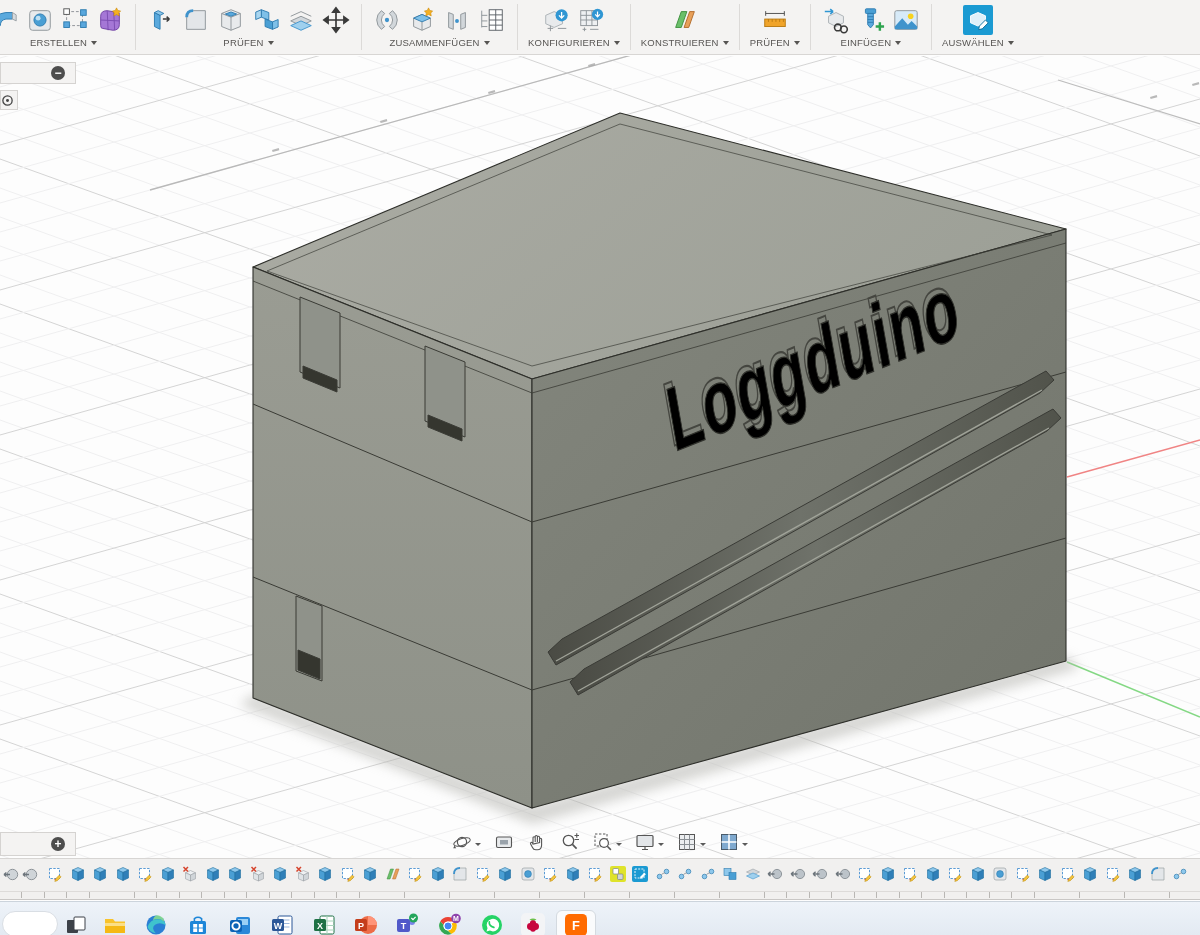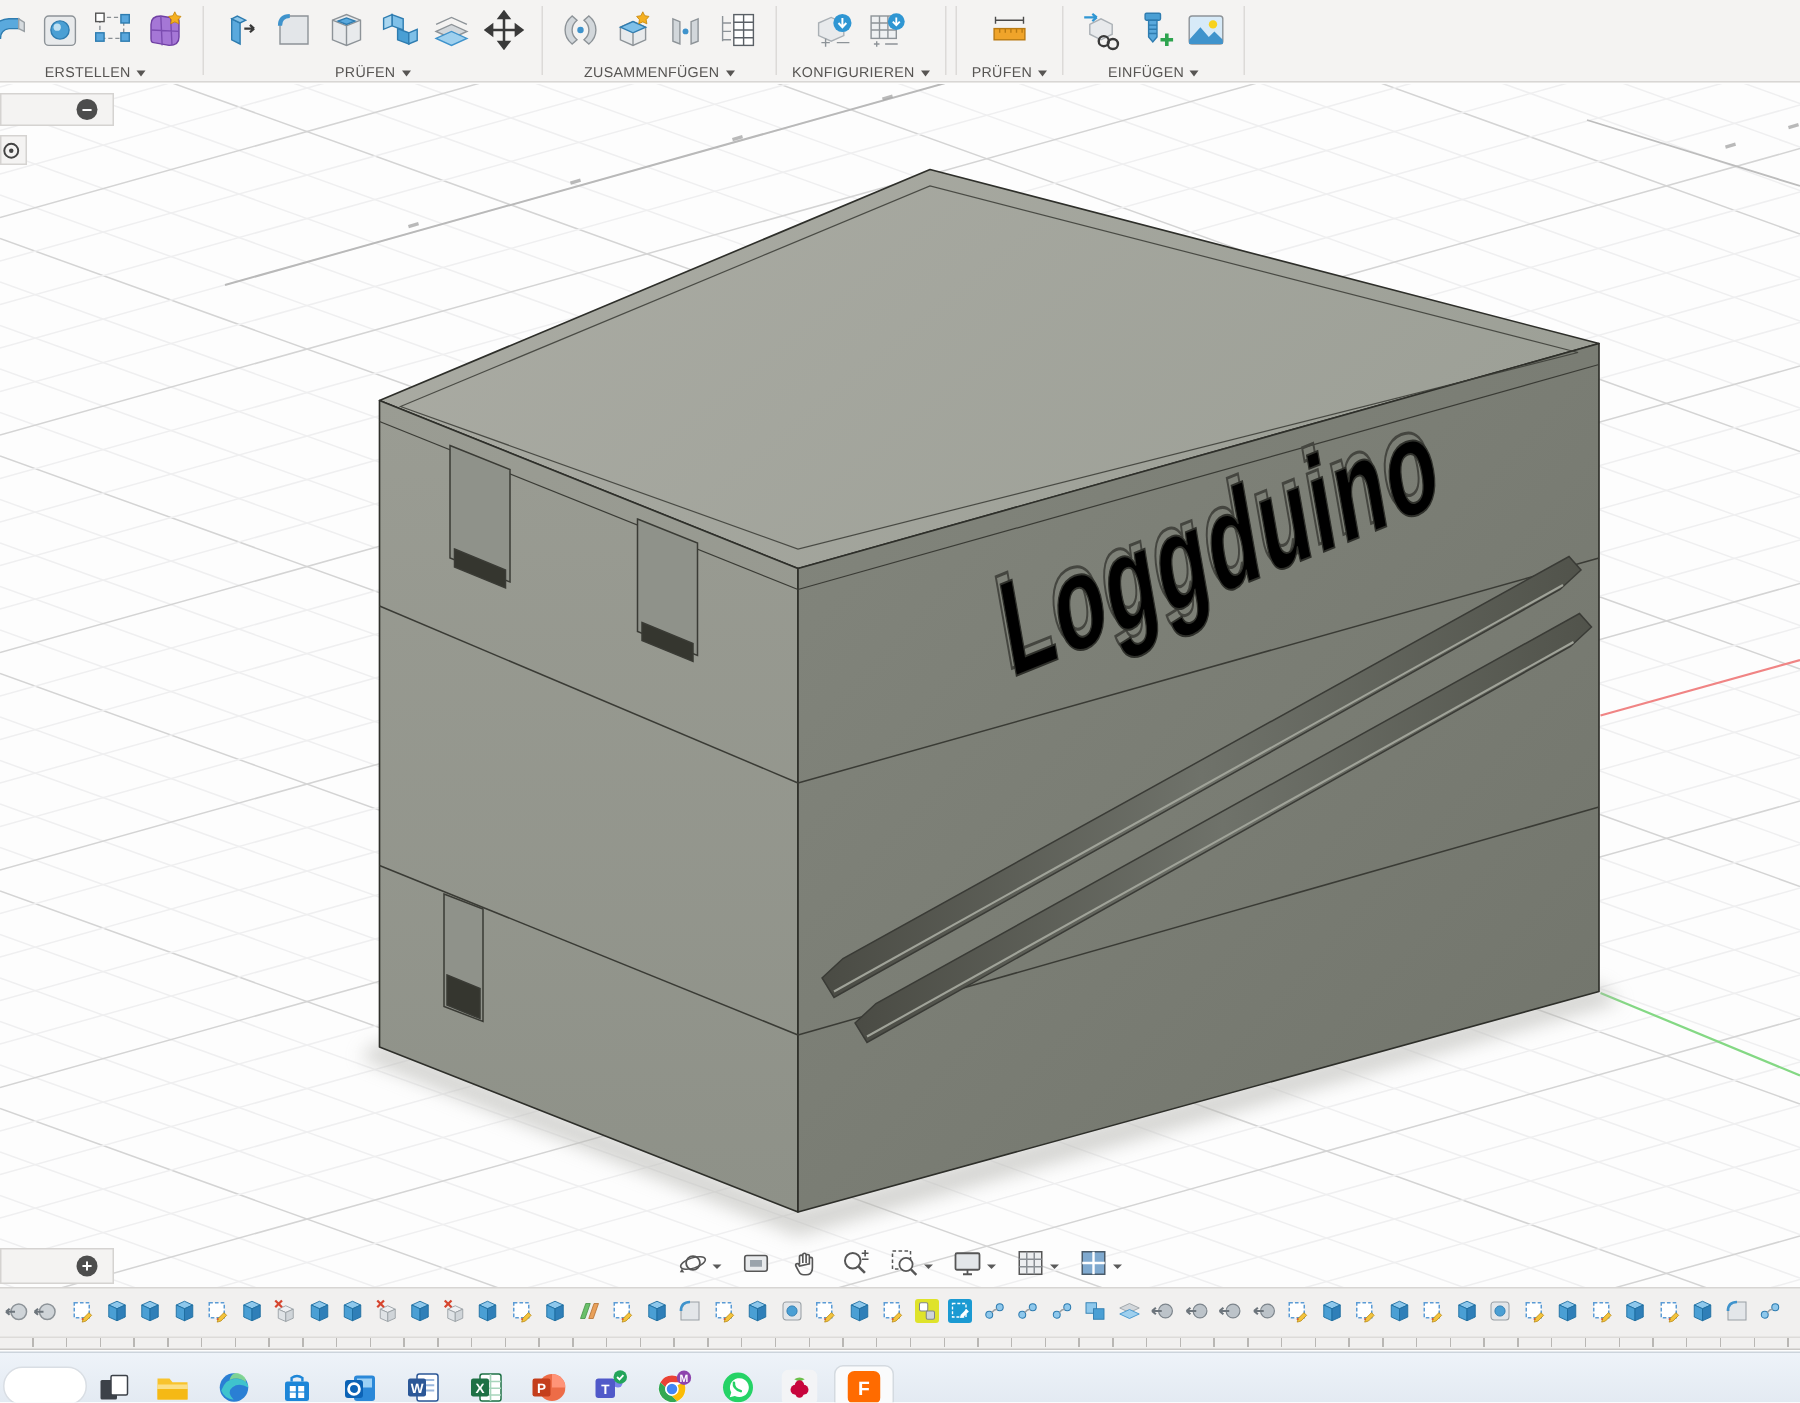--- a/index.html
+++ b/index.html
@@ -3,21 +3,21 @@
 <meta charset="utf-8">
 <style>
   * { margin:0; padding:0; box-sizing:border-box; }
   html,body { width:1200px; height:935px; overflow:hidden; font-family:"Liberation Sans",sans-serif; }
   #stage { position:relative; width:1200px; height:935px; background:#fdfdfd; overflow:hidden; }
 
   
   #toolbar { position:absolute; left:0; top:0; width:1200px; height:55px;
     background:#f4f3f2; border-bottom:1px solid #d8d6d4; display:flex; align-items:stretch; }
   #toolbar-groups { display:flex; align-items:stretch; width:100%; padding:0 2px; }
-  .tb-group { display:flex; flex-direction:column; align-items:center; justify-content:space-between; padding:3px 7px 0 7px; }
+  .tb-group { display:flex; flex-direction:column; align-items:center; justify-content:flex-start; padding:3px 7px 0 7px; }
   .tb-group:first-child { padding-left:0; }
   .tb-group:first-child .tb-icons { margin-left:-12px; }
   .tb-icons { display:flex; gap:5px; height:33px; align-items:center; }
   .tb-btn { width:30px; height:30px; display:flex; align-items:center; justify-content:center; border-radius:2px; cursor:pointer; }
   .tb-btn svg { width:28px; height:28px; }
   .tb-btn.active { background:#1b9ad2; }
   .tb-label { margin-top:1px; font-size:9.5px; color:#575553; letter-spacing:.2px; display:flex; align-items:center; gap:4px; white-space:nowrap; cursor:pointer; }
   .caret { width:0; height:0; border-left:3.5px solid transparent; border-right:3.5px solid transparent; border-top:4px solid #575553; display:inline-block; }
   .tb-sep { width:1px; background:#dcdad8; margin:4px 3px; }
 
@@ -216,20 +216,34 @@
                 <path d="M8 23 v4 M6 25 h4 M14 25 h9" stroke="#8d9398" fill="none"></path>
               </svg>
             </div>
           </div>
           <div class="tb-label">
             <span>KONFIGURIEREN</span>
             <span class="caret"></span>
           </div>
         </div>
         <div class="tb-sep"></div>
+        <div class="tb-group">
+          <div class="tb-icons">
+            <div class="tb-btn">
+              <svg viewBox="0 0 30 30">
+                <polygon points="5,23 11,6 17,6 11,23" fill="#6abf6a" stroke="#3d8f3d"></polygon>
+                <polygon points="14,23 20,6 25,6 19,23" fill="#e8a05a" stroke="#b06a2a"></polygon>
+              </svg>
+            </div>
+          </div>
+          <div class="tb-label">
+            <span>KONSTRUIEREN</span>
+            <span class="caret"></span>
+          </div>
+        </div>
         <div class="tb-sep"></div>
         <div class="tb-group">
           <div class="tb-icons">
             <div class="tb-btn">
               <svg viewBox="0 0 30 30">
                 <path d="M5 8 H25 M5 5.5 V10.5 M25 5.5 V10.5" stroke="#4a4a4a" fill="none"></path>
                 <rect x="4" y="14" width="22" height="8" fill="#f0a42a" stroke="#b97a12"></rect>
                 <path d="M8 14 v3 M12 14 v3 M16 14 v3 M20 14 v3 M24 14 v3" stroke="#b97a12"></path>
               </svg>
             </div>
@@ -265,20 +279,35 @@
                 <path d="M3 22 L11 13 L17 20 L21 16 L27 22 V25 H3 Z" fill="#3f93cc"></path>
               </svg>
             </div>
           </div>
           <div class="tb-label">
             <span>EINFÜGEN</span>
             <span class="caret"></span>
           </div>
         </div>
         <div class="tb-sep"></div>
+        <div class="tb-group">
+          <div class="tb-icons">
+            <div class="tb-btn active">
+              <svg viewBox="0 0 30 30">
+                <rect width="30" height="30" rx="2" fill="#1b9ad2"></rect>
+                <polygon points="7,10.5 15,7 23,10.5 23,18 15,21.5 7,18" fill="#dff0f9" stroke="#fff"></polygon>
+                <path d="M16.5 21.5 l6.5 -6.5 3 3 -6.5 6.5 -3.8 .8z" fill="#fff" stroke="#0d6d9a"></path>
+              </svg>
+            </div>
+          </div>
+          <div class="tb-label">
+            <span>AUSWÄHLEN</span>
+            <span class="caret"></span>
+          </div>
+        </div>
       </div>
   </div>
 
   <div id="viewport">
     <svg id="grid-svg" width="1200" height="802" viewBox="0 56 1200 802">
         <line x1="0" y1="-1160" x2="1200" y2="-1496" stroke="#d4d4d4" stroke-width="1"></line>
         <line x1="0" y1="-1146" x2="1200" y2="-714" stroke="#d4d4d4" stroke-width="1"></line>
         <line x1="0" y1="-1131" x2="1200" y2="-1467" stroke="#efeff0" stroke-width="1"></line>
         <line x1="0" y1="-1117" x2="1200" y2="-685" stroke="#efeff0" stroke-width="1"></line>
         <line x1="0" y1="-1102" x2="1200" y2="-1438" stroke="#efeff0" stroke-width="1"></line>

